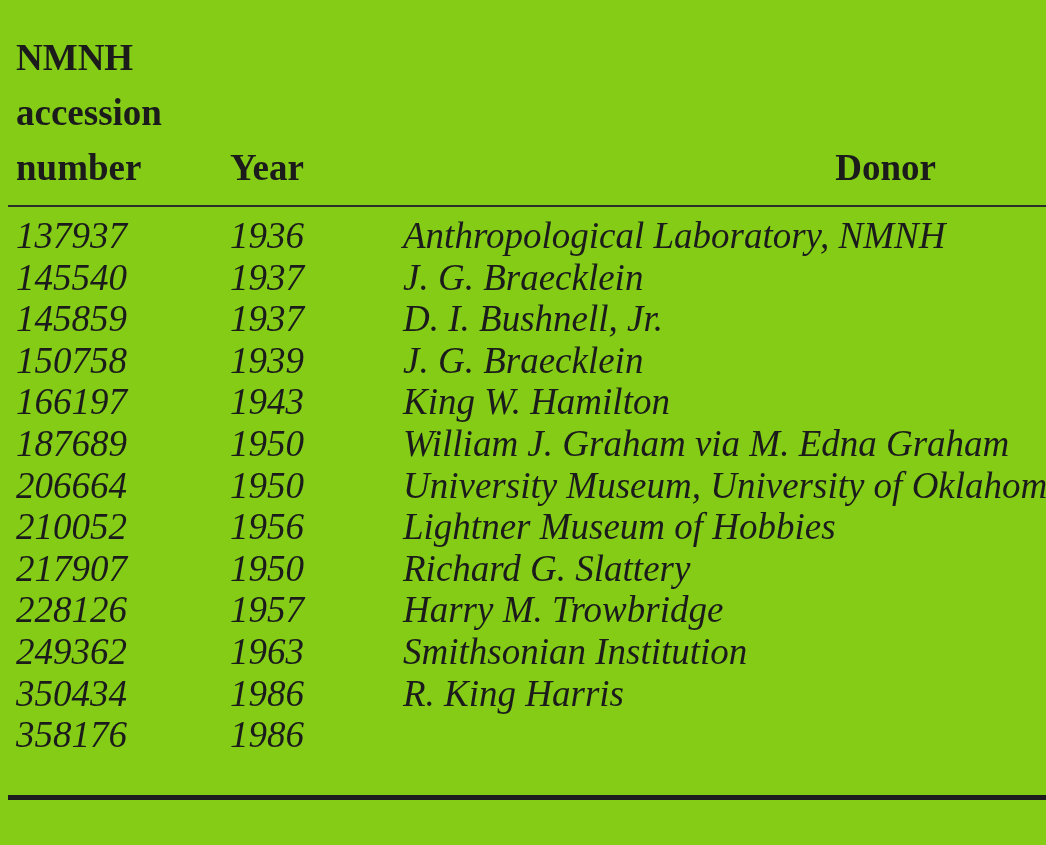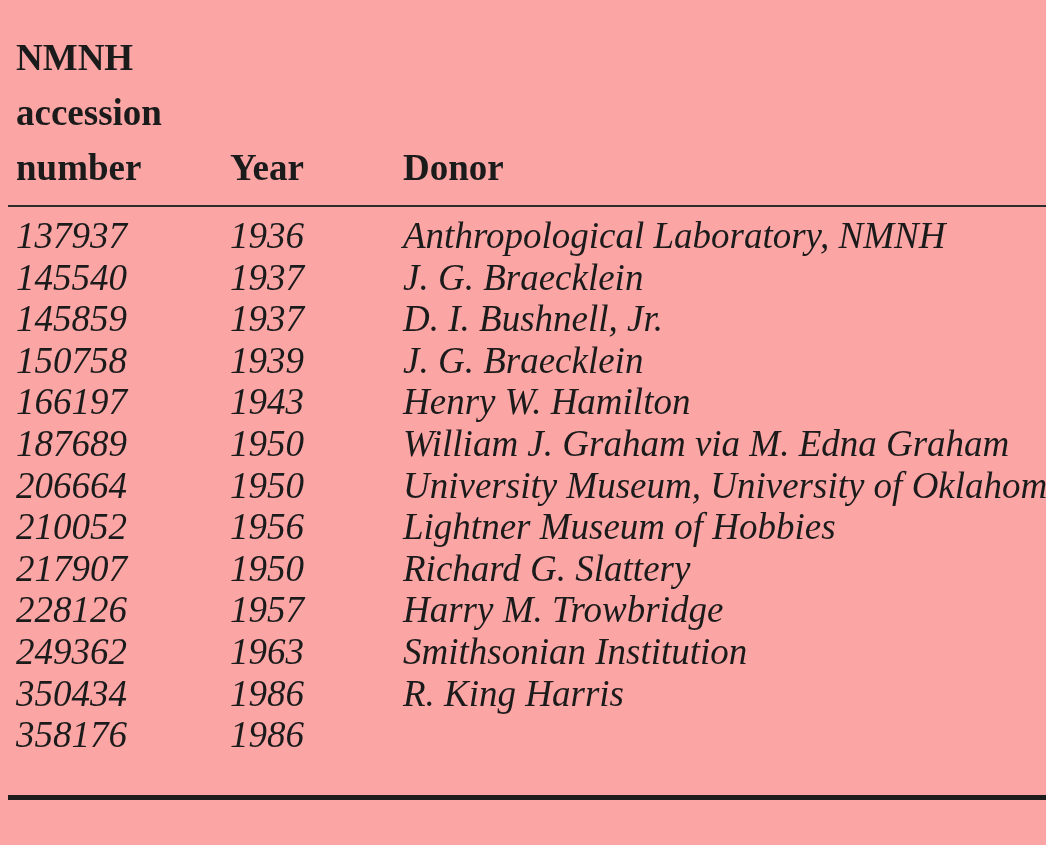--- a/index.html
+++ b/index.html
@@ -4,21 +4,21 @@
 <style>
   html, body {
     margin: 0;
     padding: 0;
     background: #ffffff;
   }
   .page {
     position: relative;
     width: 1046px;
     height: 845px;
-    background: #fca5a5;
+    background: #84cc16;
     color: #1b1b1b;
     font-family: "Liberation Serif", "DejaVu Serif", serif;
     overflow: hidden;
   }
   .table {
     width: 100%;
   }
   .hdr-row, .row {
     display: grid;
     grid-template-columns: 214px 173px 1fr;
@@ -30,22 +30,22 @@
     height: 165px;
     align-items: end;
     font-weight: bold;
     font-size: 37px;
     line-height: 55px;
   }
   .hdr-accession {
     white-space: pre-line;
   }
   .hdr-donor {
-    text-align: left;
-    padding-right: 77px;
+    text-align: right;
+    padding-right: 110px;
   }
   .rule {
     margin-left: 8px;
     width: calc(100% - 8px);
   }
   .rule-header {
     margin-top: 10px;
     height: 2px;
     background: #2d2d2d;
   }
@@ -104,21 +104,21 @@
 
   <div class="row">
     <div class="cell">150758</div>
     <div class="cell">1939</div>
     <div class="cell">J. G. Braecklein</div>
   </div>
 
   <div class="row">
     <div class="cell">166197</div>
     <div class="cell">1943</div>
-    <div class="cell">Henry W. Hamilton</div>
+    <div class="cell">King W. Hamilton</div>
   </div>
 
   <div class="row">
     <div class="cell">187689</div>
     <div class="cell">1950</div>
     <div class="cell">William J. Graham via M. Edna Graham</div>
   </div>
 
   <div class="row">
     <div class="cell">206664</div>

